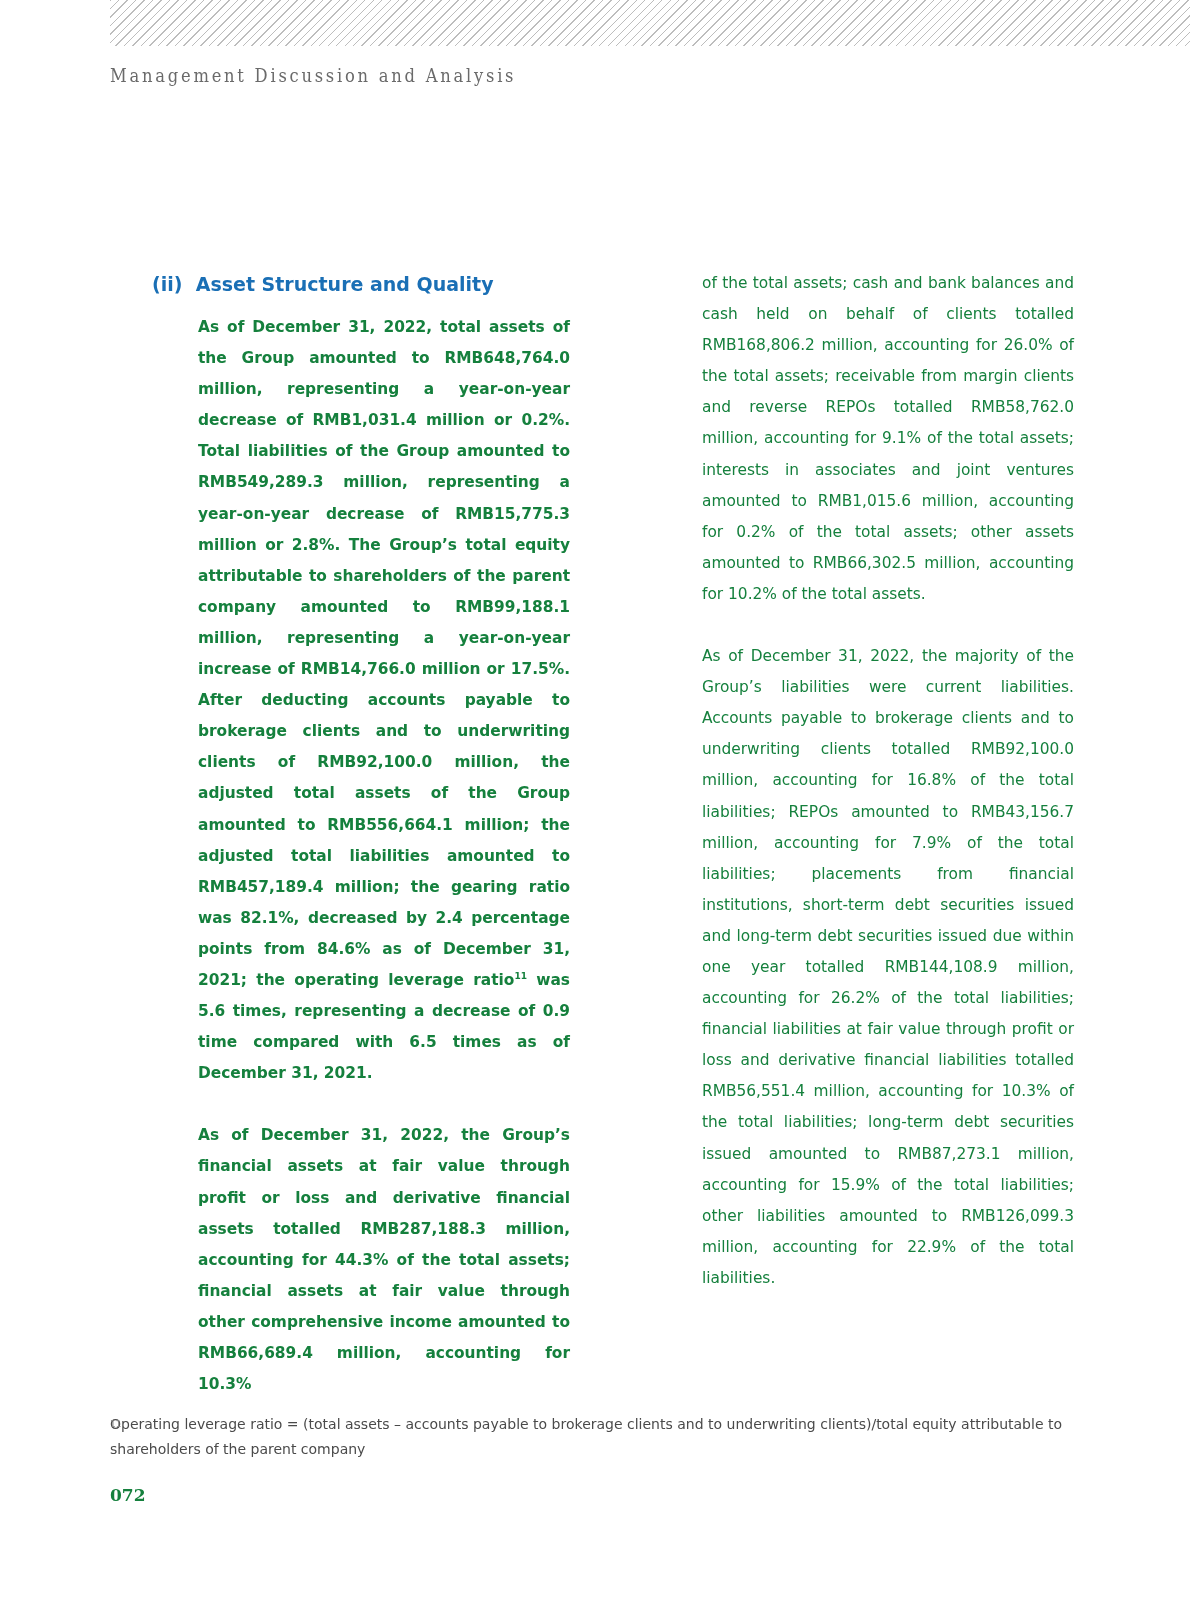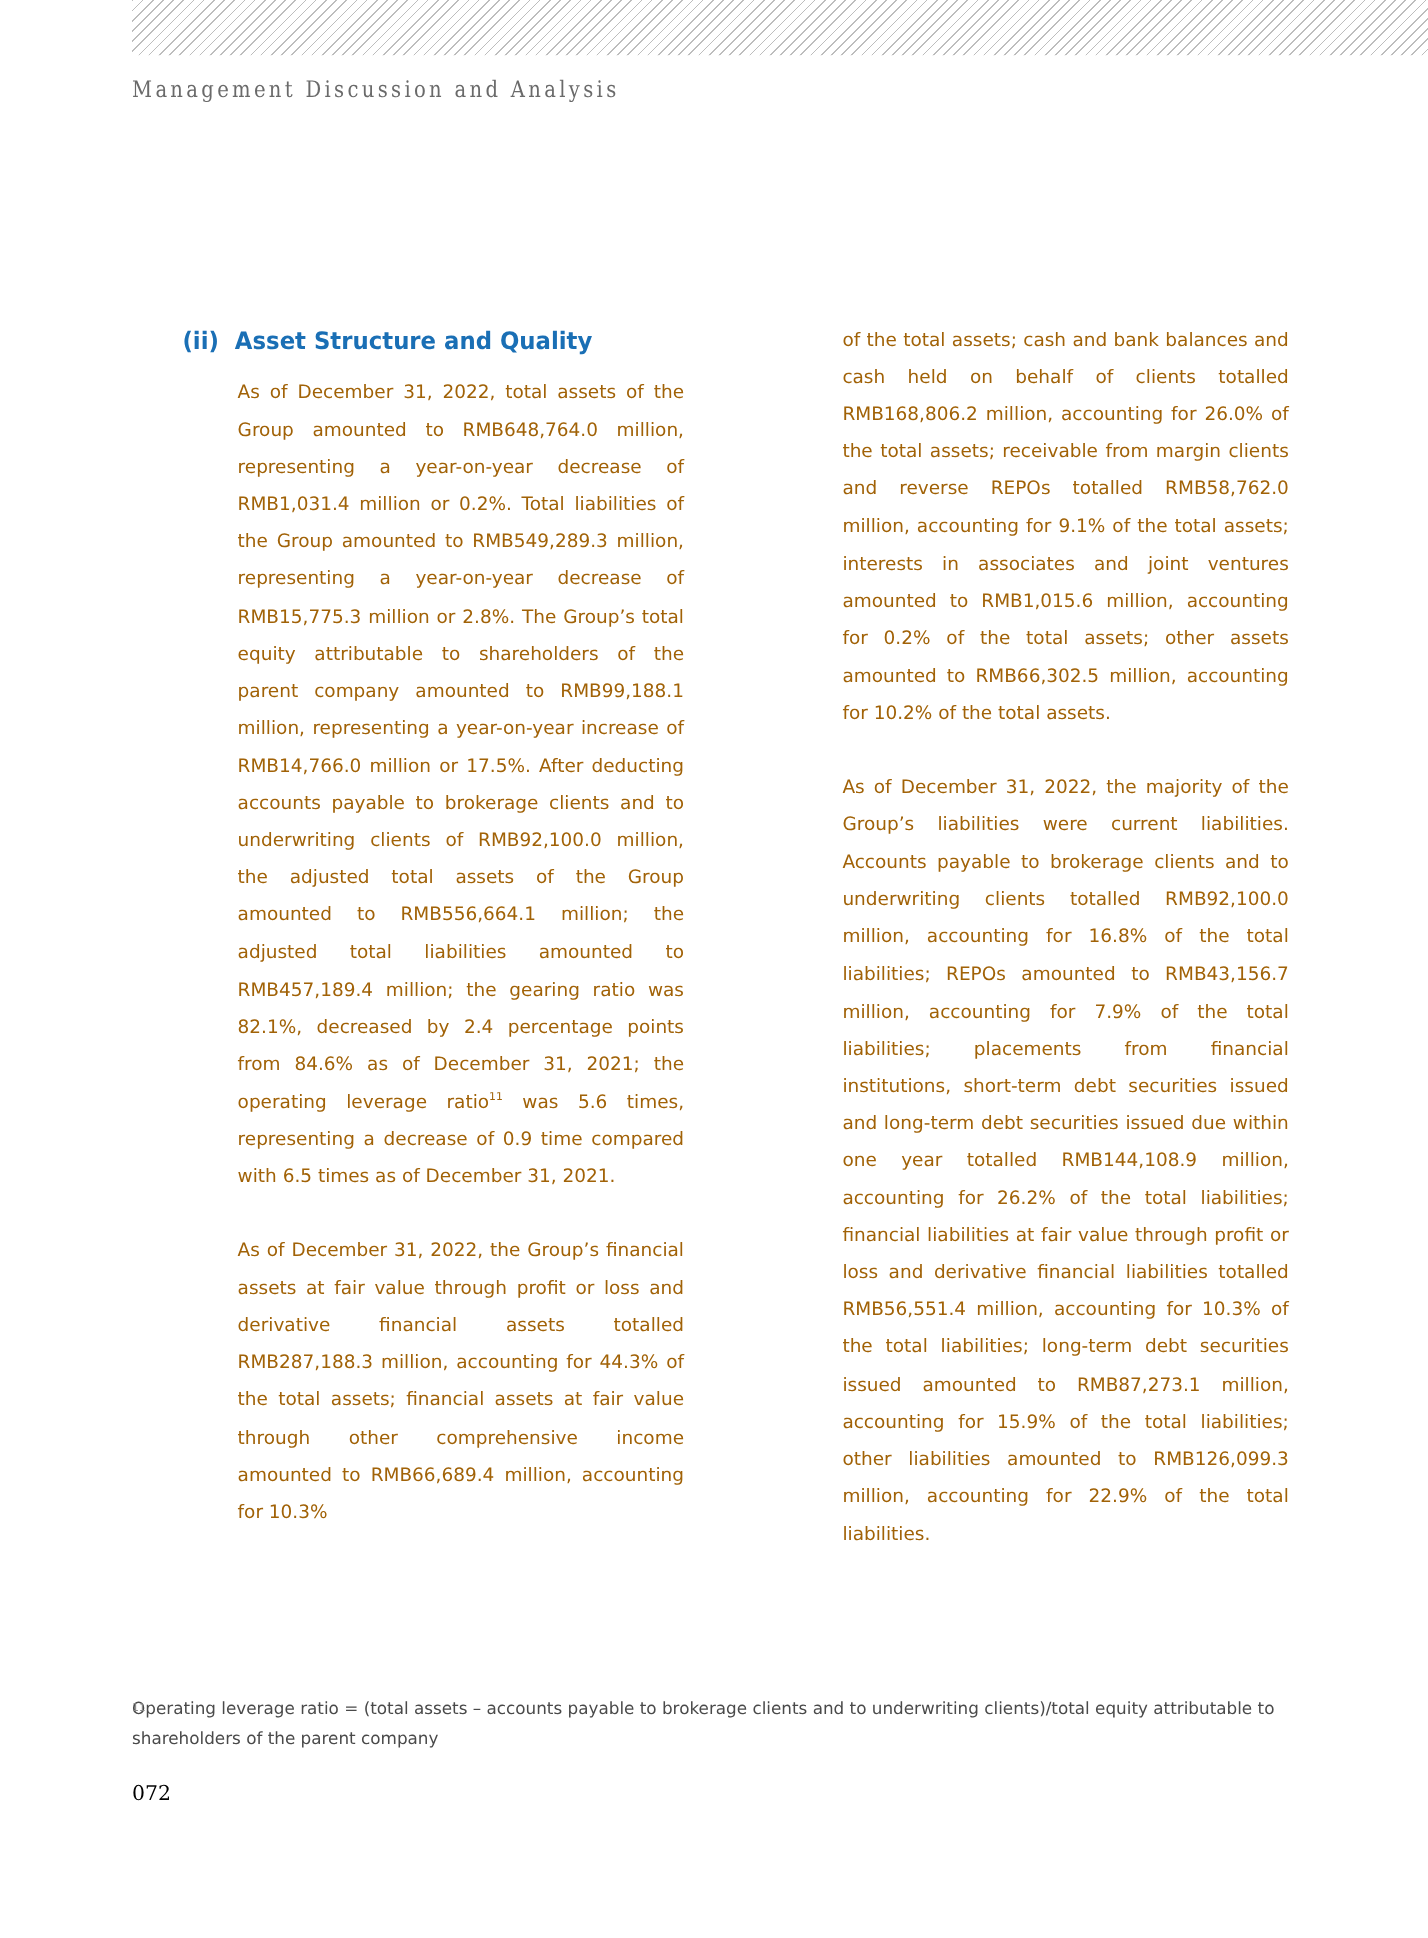--- a/index.html
+++ b/index.html
@@ -56,29 +56,30 @@
     .section-heading .num {
       display: inline-block;
       width: 46px;
     }
     .col {
       position: absolute;
       width: 372px;
       font-size: 15.4px;
       line-height: 31.1px;
       text-align: justify;
-      color: #a16207;
+      color: #15803d;
     }
     .col p {
       margin: 0;
       text-align-last: left;
     }
     .col-left {
       left: 198px;
       top: 312px;
+      font-weight: bold;
     }
     .col-left .gap {
       height: 31px;
     }
     .col-right {
       left: 702px;
       top: 268px;
     }
     .col-right .gap {
       height: 31px;
@@ -106,21 +107,22 @@
     }
     .footnote .fn-text {
       display: block;
     }
     .page-number {
       position: absolute;
       left: 110px;
       top: 1485px;
       font-family: "DejaVu Serif", serif;
       font-size: 17px;
-      color: #000000;
+      color: #15803d;
+      font-weight: bold;
     }
   </style>
 </head>
 <body>
 
 <div class="hatch-band"></div>
 
 <div class="running-header">Management Discussion and Analysis</div>
 
 <div class="section-heading">

